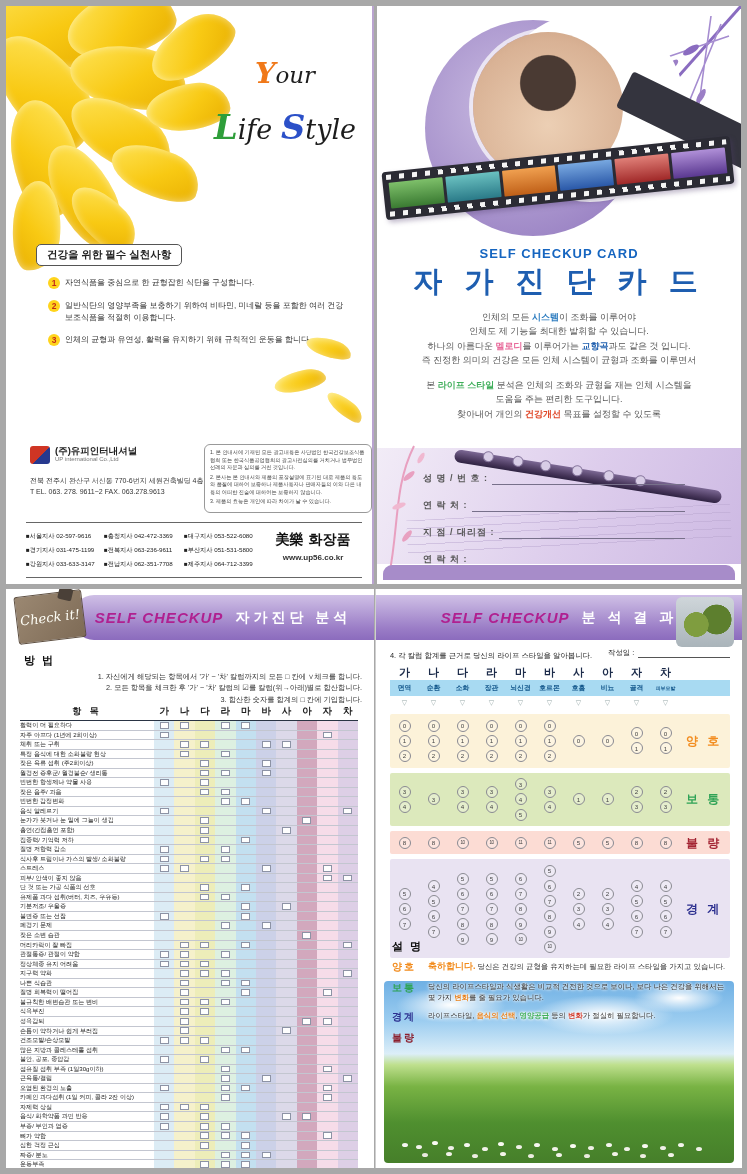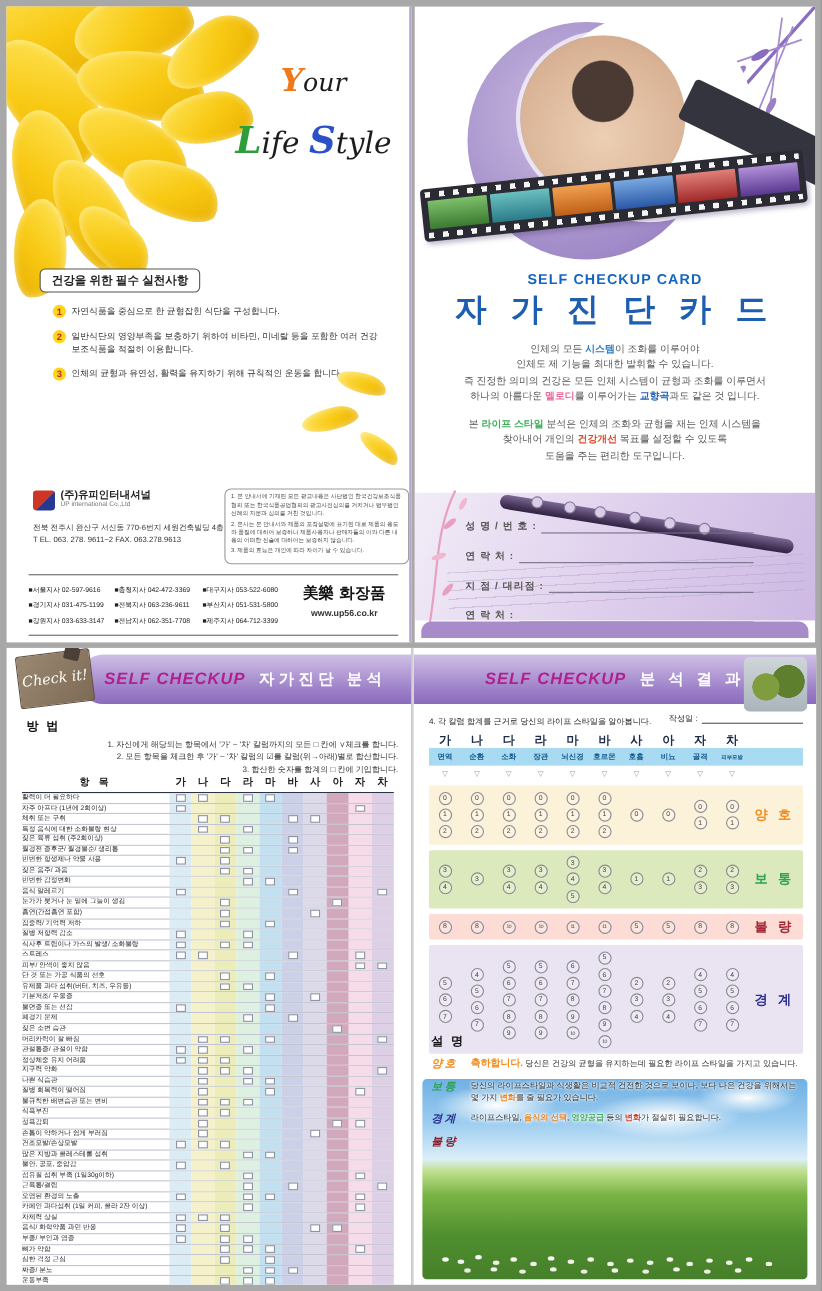--- a/index.html
+++ b/index.html
@@ -112,21 +112,21 @@
   .b-normal{background:#dce9bc;min-height:50px;}
   .b-caution{background:#e9e3f2;min-height:88px;}
   .b-bad{background:#fcdcd4;min-height:22px;}
   .pasture{position:absolute;left:8px;right:8px;top:392px;bottom:5px;border-radius:4px;overflow:hidden;background:linear-gradient(#6fb0e4 0%,#9ccdf0 22%,#dceef8 40%,#bfe08e 46%,#79b344 58%,#4f8f2f 78%,#467f2a 100%);}
   .cloud{position:absolute;background:radial-gradient(closest-side,#fff,rgba(255,255,255,0));border-radius:50%;}
   .flock{position:absolute;left:18px;bottom:16px;width:6px;height:4px;background:#f6f6f2;border-radius:50%;
     box-shadow:14px 2px 0 #f2f2ec,30px -2px 0 #fafaf4,46px 3px 0 #efefe8,62px 0 0 #f6f6f0,80px 4px 0 #f2f2ea,96px -1px 0 #fafaf2,114px 2px 0 #f0f0e8,132px 0 0 #f7f7f0,150px 4px 0 #f2f2ea,168px 1px 0 #fafaf2,186px 3px 0 #efefe6,204px 0 0 #f6f6ee,222px 4px 0 #f1f1e9,240px 1px 0 #f9f9f1,258px 3px 0 #f0f0e8,276px 0 0 #f5f5ed,294px 4px 0 #f1f1e9,20px 10px 0 #eaeae0,44px 9px 0 #f2f2e8,70px 11px 0 #ededE2,98px 9px 0 #f4f4ea,126px 11px 0 #ececE0,154px 10px 0 #f3f3e9,182px 11px 0 #ebebdf,210px 9px 0 #f2f2e8,238px 11px 0 #ededE1,266px 10px 0 #f3f3e9;}
   .expl{position:absolute;left:16px;top:350px;right:10px;}
   .extitle{font-size:11px;font-weight:bold;color:#111;letter-spacing:2px;margin-bottom:6px;}
   .exrow{display:flex;margin-bottom:7px;}
-  .exlabel{flex:0 0 36px;font-size:10px;font-weight:bold;letter-spacing:2px;font-style:italic;}
+  .exlabel{flex:0 0 36px;font-size:10px;font-weight:bold;letter-spacing:2px;}
   .extext{flex:1;font-size:7.4px;color:#2e2e2e;line-height:1.5;text-shadow:0 0 2px #fff,0 0 3px #fff,0 0 4px #fff;}
   .kw-exg{color:#f28c1e;font-weight:bold;font-size:9px;}
   .kw-exo{color:#e8821e;font-weight:bold;}
   .kw-exgr{color:#3fae5a;font-weight:bold;}
   .kw-exr{color:#d23a2a;font-weight:bold;}
   .kw-exbr{color:#8c1f2d;font-weight:bold;font-size:9px;}
   .branch-svg{position:absolute;pointer-events:none;}
 </style>
 </head>
 <body>
@@ -230,27 +230,27 @@
         <div style="background:linear-gradient(#e08078,#a02828);"></div>
         <div style="background:linear-gradient(#b090d8,#5a3890);"></div>
       </div>
       <div class="holes h2"></div>
     </div>
     <div class="tr-sub">SELF CHECKUP CARD</div>
     <div class="tr-title">자 가 진 단 카 드</div>
     <div class="para p1" id="para1">
         <div><span>인체의 모든 </span><span class="kw-blue">시스템</span><span>이 조화를 이루어야</span></div>
         <div><span>인체도 제 기능을 최대한 발휘할 수 있습니다.</span></div>
+        <div><span>하나의 아름다운 </span><span class="kw-pink">멜로디</span><span>를 이루어가는 </span><span class="kw-blueb">교향곡</span><span>과도 같은 것 입니다.</span></div>
         <div><span>즉 진정한 의미의 건강은 모든 인체 시스템이 균형과 조화를 이루면서</span></div>
-        <div><span>하나의 아름다운 </span><span class="kw-pink">멜로디</span><span>를 이루어가는 </span><span class="kw-blueb">교향곡</span><span>과도 같은 것 입니다.</span></div>
       </div>
     <div class="para p2" id="para2">
         <div><span>본 </span><span class="kw-green">라이프 스타일</span><span> 분석은 인체의 조화와 균형을 재는 인체 시스템을</span></div>
+        <div><span>도움을 주는 편리한 도구입니다.</span></div>
         <div><span>찾아내어 개인의 </span><span class="kw-red">건강개선</span><span> 목표를 설정할 수 있도록</span></div>
-        <div><span>도움을 주는 편리한 도구입니다.</span></div>
       </div>
     <div class="musicbg">
       <div class="staff"></div>
       <div class="flute">
         <i style="left:28px;"></i>
           <i style="left:58px;"></i>
           <i style="left:86px;"></i>
           <i style="left:118px;"></i>
           <i style="left:150px;"></i>
           <i style="left:182px;"></i>

